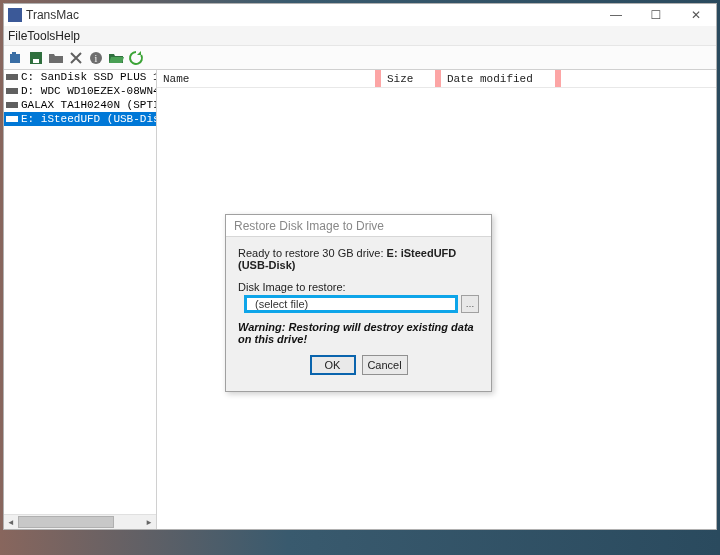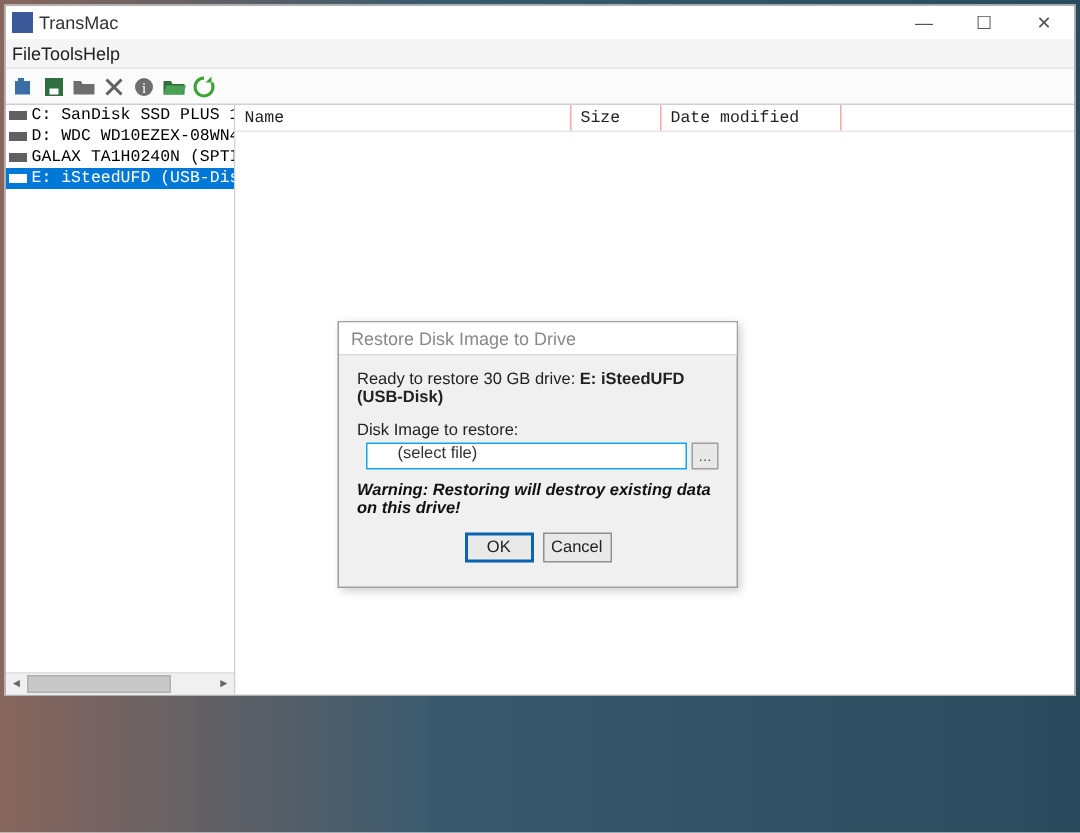--- a/index.html
+++ b/index.html
@@ -9,21 +9,21 @@
     font-size: 12px;
     background: linear-gradient(to right, #88665d 0%, #395a6e 40%, #2a4a5e 100%);
     width: 720px;
     height: 555px;
     overflow: hidden;
     position: relative;
   }
   .app-window {
     position: absolute;
     top: 3px; left: 3px;
-    width: 714px; height: 461px;
+    width: 714px; height: 527px;
     background: #ffffff;
     border: 1px solid #b0b0b0;
     display: flex;
     flex-direction: column;
   }
   .titlebar {
     height: 22px;
     background: #ffffff;
     display: flex;
     align-items: center;
@@ -132,21 +132,21 @@
   .list-header {
     height: 18px;
     background: #ffffff;
     border-bottom: 1px solid #e8e8e8;
     display: flex;
     font-family: "Fixedsys","Courier New", monospace;
     font-size: 11px;
     color: #222;
     align-items: center;
   }
-  .col { padding-left: 6px; border-right: 1px solid #fca5a5; height: 100%; display: flex; align-items:center; }
+  .col { padding-left: 6px; border-right: 6px solid #fca5a5; height: 100%; display: flex; align-items:center; }
   .col-name { flex: 0 0 224px; }
   .col-size { flex: 0 0 60px; }
   .col-date { flex: 0 0 120px; }
   .list-body { flex: 1; }
 
   
   .dialog {
     position: absolute;
     left: 225px; top: 214px;
     width: 267px;
@@ -168,25 +168,25 @@
     padding: 10px 12px 6px 12px;
     font-size: 11px;
     color: #222;
   }
   .dlg-ready { margin: 0 0 10px 0; }
   .dlg-ready b { font-weight: bold; }
   .dlg-label { margin-bottom: 2px; }
   .dlg-filerow { display: flex; align-items: stretch; margin-bottom: 8px; }
   .dlg-input {
     flex: 1;
-    border: 1px solid #0ea5e9;
+    border: 3px solid #0ea5e9;
     background: #ffffff;
     height: 18px;
     display: flex; align-items: flex-start;
-    padding: 0 20px;
+    padding: 0 8px;
     color: #333;
     font-size: 11px;
     margin-left: 6px;
   }
   .dlg-browse {
     width: 18px; height: 18px;
     border: 1px solid #a0a0a0;
     background: #e8e8e8;
     margin-left: 3px;
     display: flex; align-items: center; justify-content: center;

